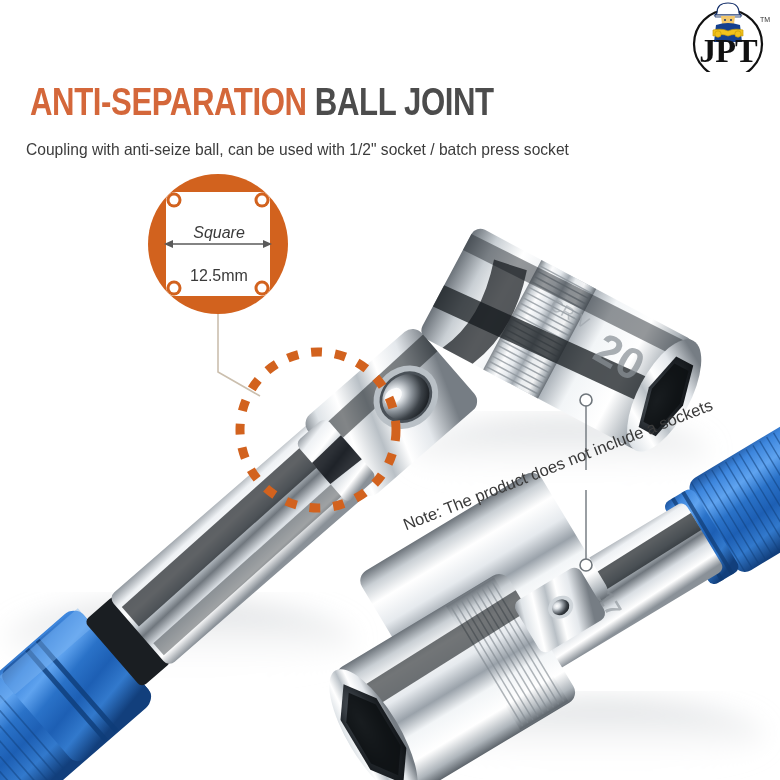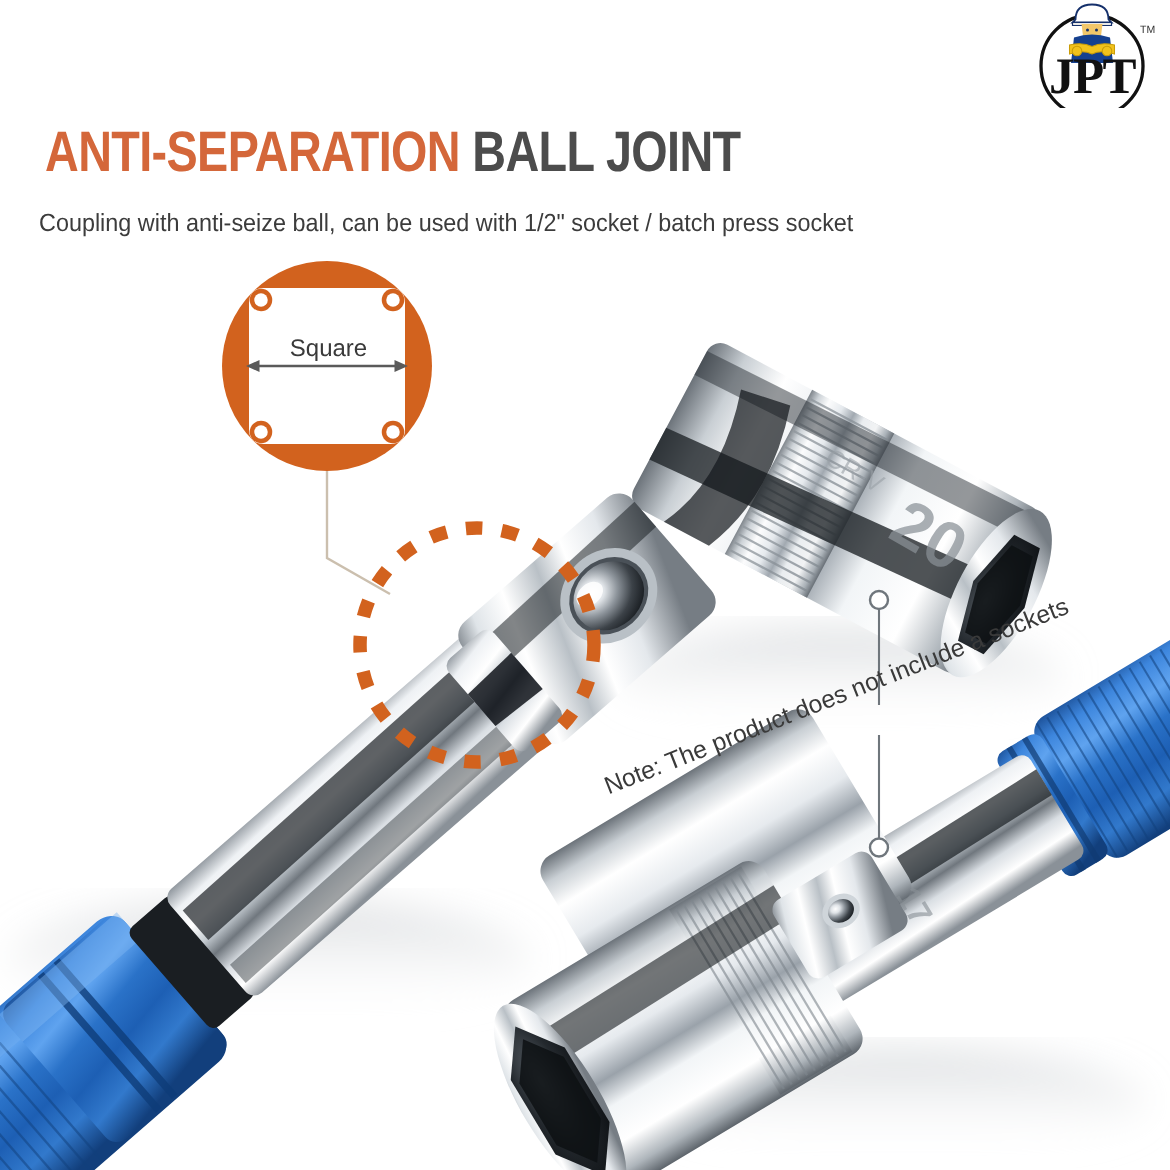--- a/index.html
+++ b/index.html
@@ -363,20 +363,21 @@
     </g>
 
     <g stroke="#5a5a5a" stroke-width="1.6" fill="#5a5a5a">
       <line x1="20" y1="70" x2="120" y2="70"></line>
       <polygon points="16,70 25,66 25,74" stroke="none"></polygon>
       <polygon points="124,70 115,66 115,74" stroke="none"></polygon>
     </g>
   </svg>
 
   <div class="callout-label">
-    <div style="margin-bottom:22px;">Square</div>
+    <div style="margin-bottom:22px;font-style:italic;">Square</div>
+    <div>12.5mm</div>
   </div>
 
   <div class="note">Note: The product does not include a sockets</div>
 
   <span class="sr">20</span>
   <span class="sr">17</span>
 </div>
 
 </body></html>

